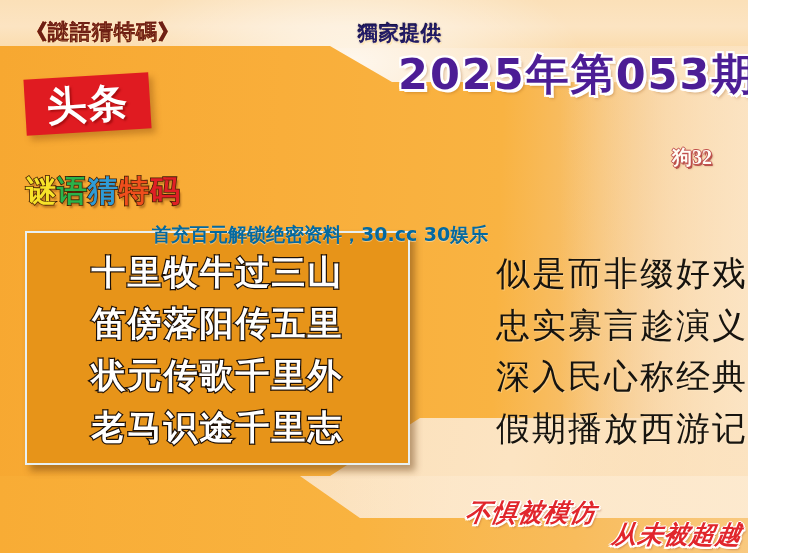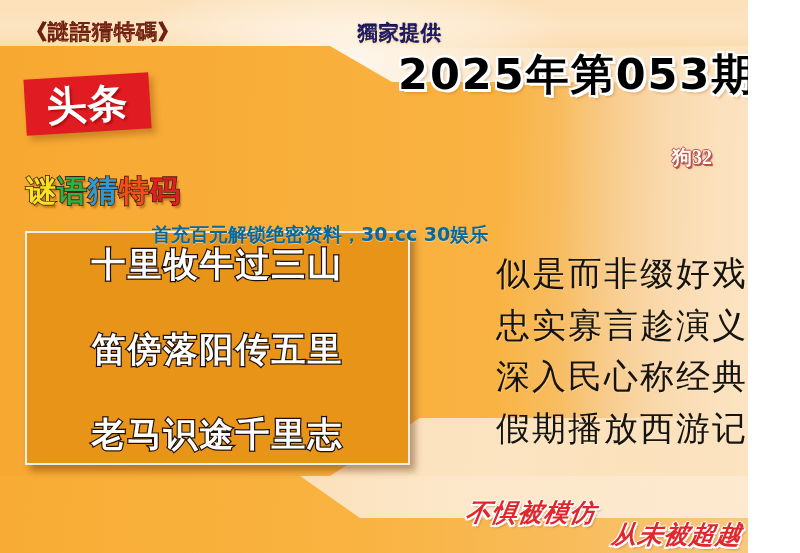--- a/index.html
+++ b/index.html
@@ -104,21 +104,21 @@
       0 0 2px rgba(20,12,70,.8);
     white-space: nowrap;
   }
 
   .issue {
     position: absolute;
     left: 398px; top: 46px;
     font-family: "DejaVu Sans", "Liberation Sans", sans-serif;
     font-size: 43px;
     font-weight: bold;
-    color: #000000;
+    color: #4c1d95;
     letter-spacing: 2px;
     white-space: nowrap;
     text-shadow:
       2px 0 0 #fff, -2px 0 0 #fff, 0 2px 0 #fff, 0 -2px 0 #fff,
       2px 2px 0 #fff, -2px 2px 0 #fff, 2px -2px 0 #fff, -2px -2px 0 #fff,
       3px 3px 0 #fff, 4px 4px 3px rgba(150,80,20,.35);
   }
 
   .zodiac {
     position: absolute;
@@ -197,21 +197,20 @@
     left: 25px; top: 231px;
     width: 385px; height: 234px;
     background: #e79419;
     border: 2px solid #e8f0f2;
     box-shadow: 5px 6px 7px rgba(100,55,10,.45);
     box-sizing: border-box;
     display: flex;
     flex-direction: column;
     justify-content: center;
     padding: 4px 0 0 0;
-    gap: 33px;
   }
   .riddle-line {
     font-size: 34px;
     font-weight: bold;
     color: #ffffff;
     text-align: center;
     line-height: 1.52;
     letter-spacing: 2px;
     white-space: nowrap;
     -webkit-text-stroke: 2.4px #1c1008;
@@ -279,20 +278,21 @@
 
   <div class="rainbow-title">
     <span class="ch c0">谜</span><span class="ch c1">语</span><span class="ch c2">猜</span><span class="ch c3">特</span><span class="ch c4">码</span>
   </div>
 
   <div class="promo">首充百元解锁绝密资料，30.cc 30娱乐</div>
 
   <div class="riddle-box">
     <div class="riddle-line">十里牧牛过三山</div>
     <div class="riddle-line">笛傍落阳传五里</div>
+    <div class="riddle-line">状元传歌千里外</div>
     <div class="riddle-line">老马识途千里志</div>
   </div>
 
   <div class="poem">
     <div class="poem-line">似是而非缀好戏</div>
     <div class="poem-line">忠实寡言趁演义</div>
     <div class="poem-line">深入民心称经典</div>
     <div class="poem-line">假期播放西游记</div>
   </div>
 

